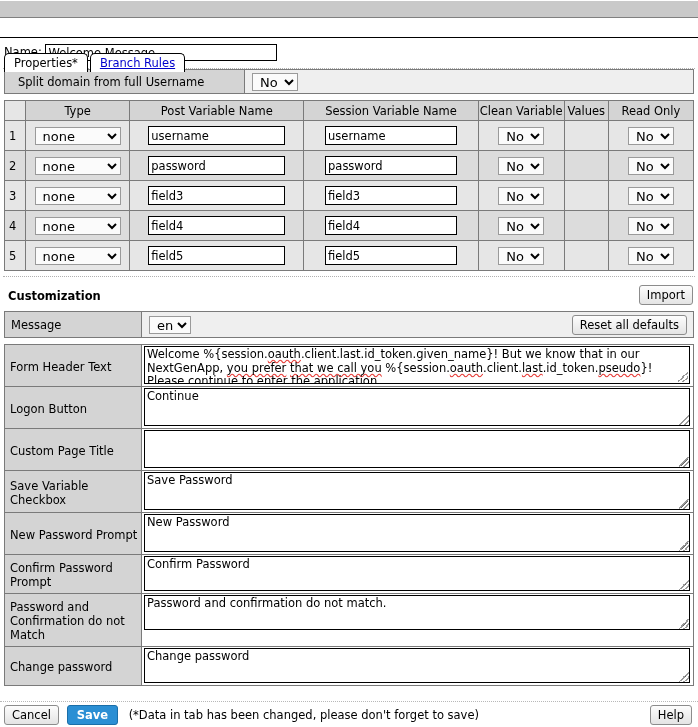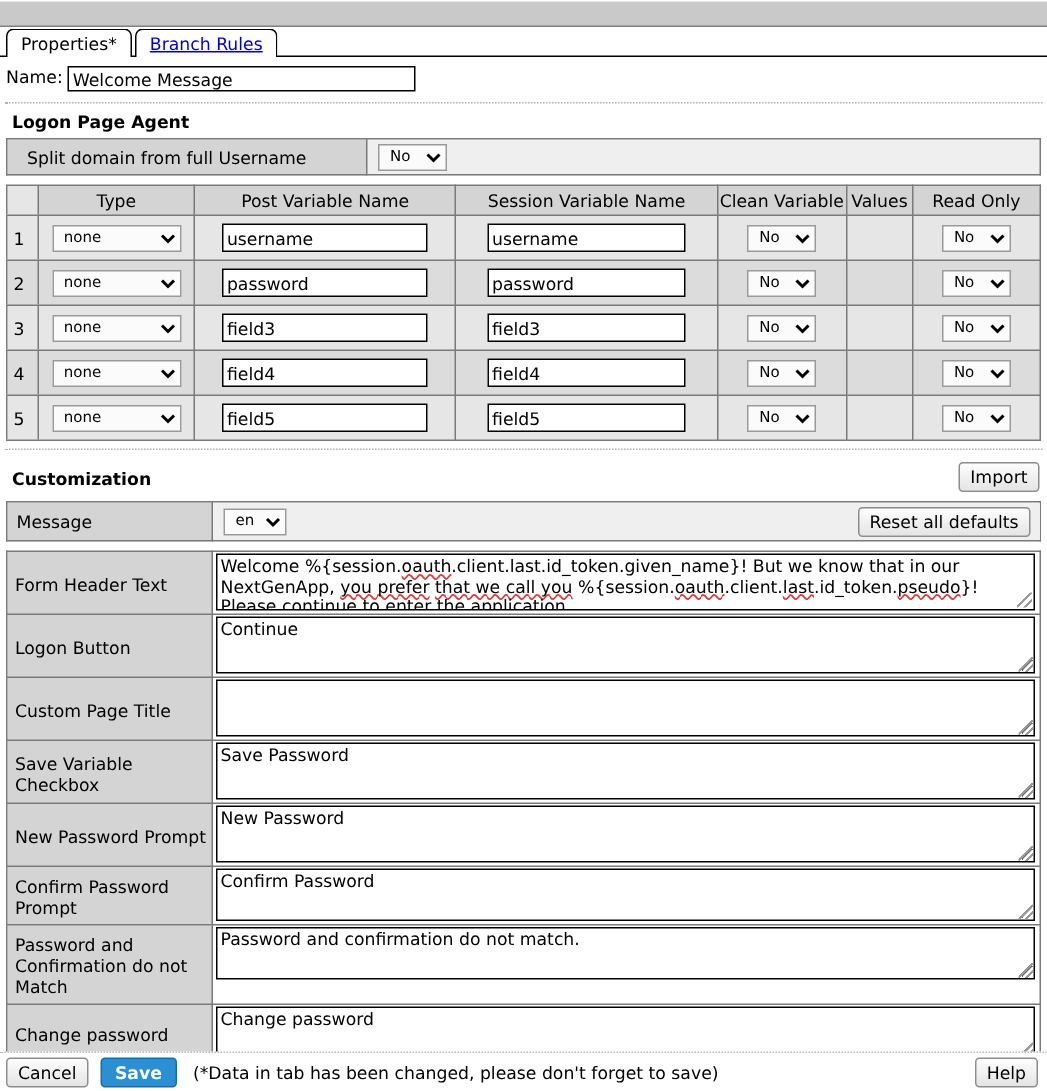--- a/index.html
+++ b/index.html
@@ -36,21 +36,21 @@
     padding: 0 9px 0 9px;
     border: 1px solid #000000;
     border-bottom: none;
     border-radius: 5px 5px 0 0;
     background: #ffffff;
     position: relative;
     top: 1px;
     font-size: 11.5px;
     vertical-align: bottom;
   }
-  .tab.active { background: #ffffff; z-index: 3; }
+  .tab.active { background: #ffffff; z-index: 3; margin-top: 34px; }
   .tab.inactive { background: #ffffff; margin-left: 2px; }
   .tab.inactive .tlabel {
     color: #0000cc;
     text-decoration: underline;
   }
 
   
   .namerow {
     padding: 6px 0 5px 4px;
     white-space: nowrap;
@@ -104,21 +104,21 @@
     height: 24px;
   }
   .agent td.val {
     background: #efefef;
     padding: 2px 0 2px 7px;
   }
 
   
   select.sel {
     font-family: "DejaVu Sans", "Liberation Sans", sans-serif;
-    font-size: 10px;
+    font-size: 13px;
     height: 18px;
     border: 1px solid #9a9a9a;
     background: #fbfbfb;
     color: #000;
     padding: 0 1px 0 3px;
   }
   select.sel-no { width: 46px; }
   select.sel-none { width: 54px; }
   select.sel-type { width: 86px; }
   select.sel-lang { width: 42px; }
@@ -305,21 +305,20 @@
       <span class="tlabel">Branch Rules</span>
     </span>
   </div>
 
   <div class="namerow">
     <span class="namelabel">Name:</span>
     <input class="nameinput" type="text" value="Welcome Message" style="">
   </div>
   <div class="dotsep"></div>
 
-  <div class="sect-head">Logon Page Agent</div>
 
   <table class="grid agent">
     <tbody>
         <tr>
       <td class="lab">Split domain from full Username</td>
       <td class="val">
         <select class="sel sel-no">
           <option>No</option>
         </select>
       </td>

